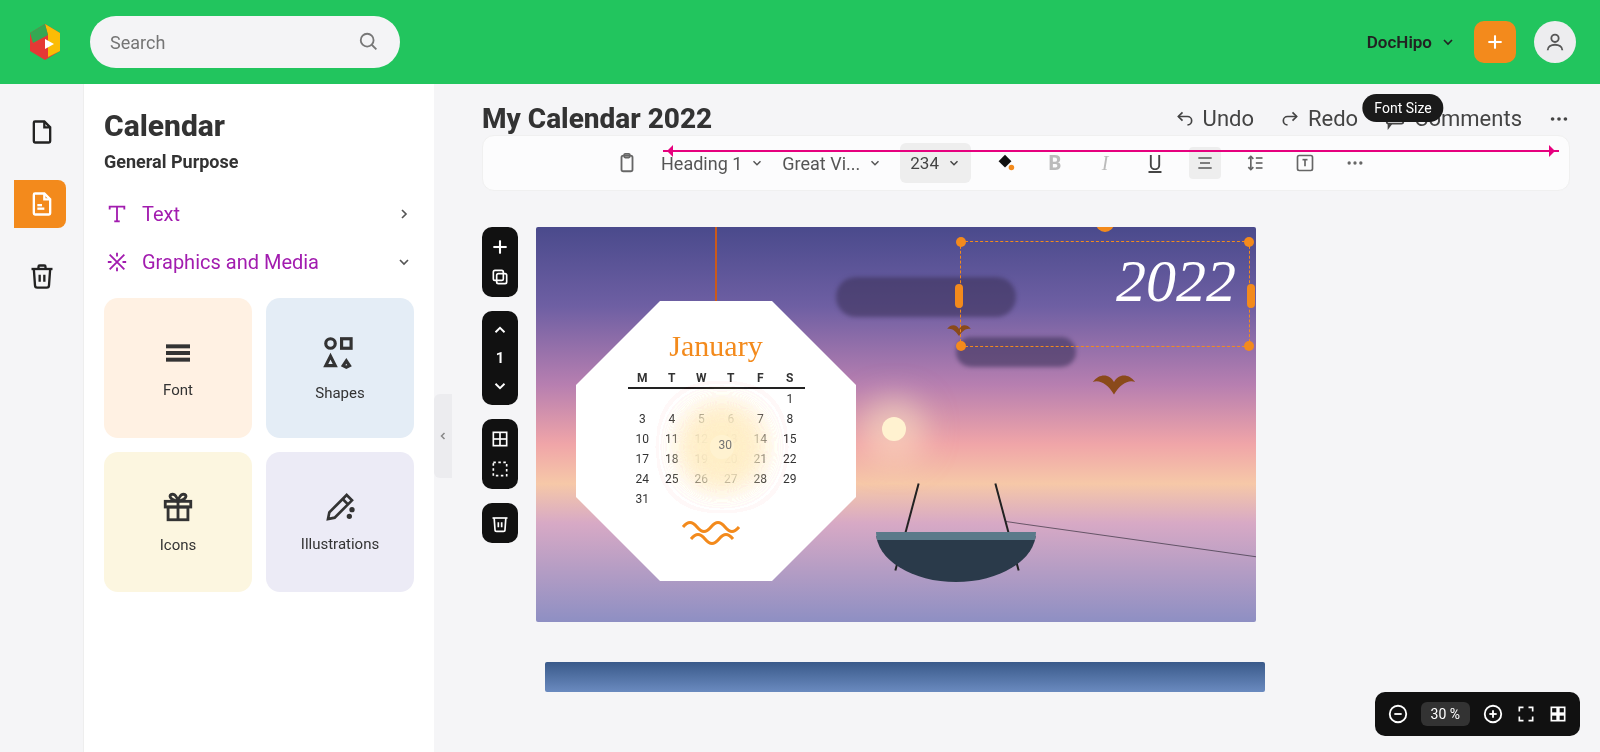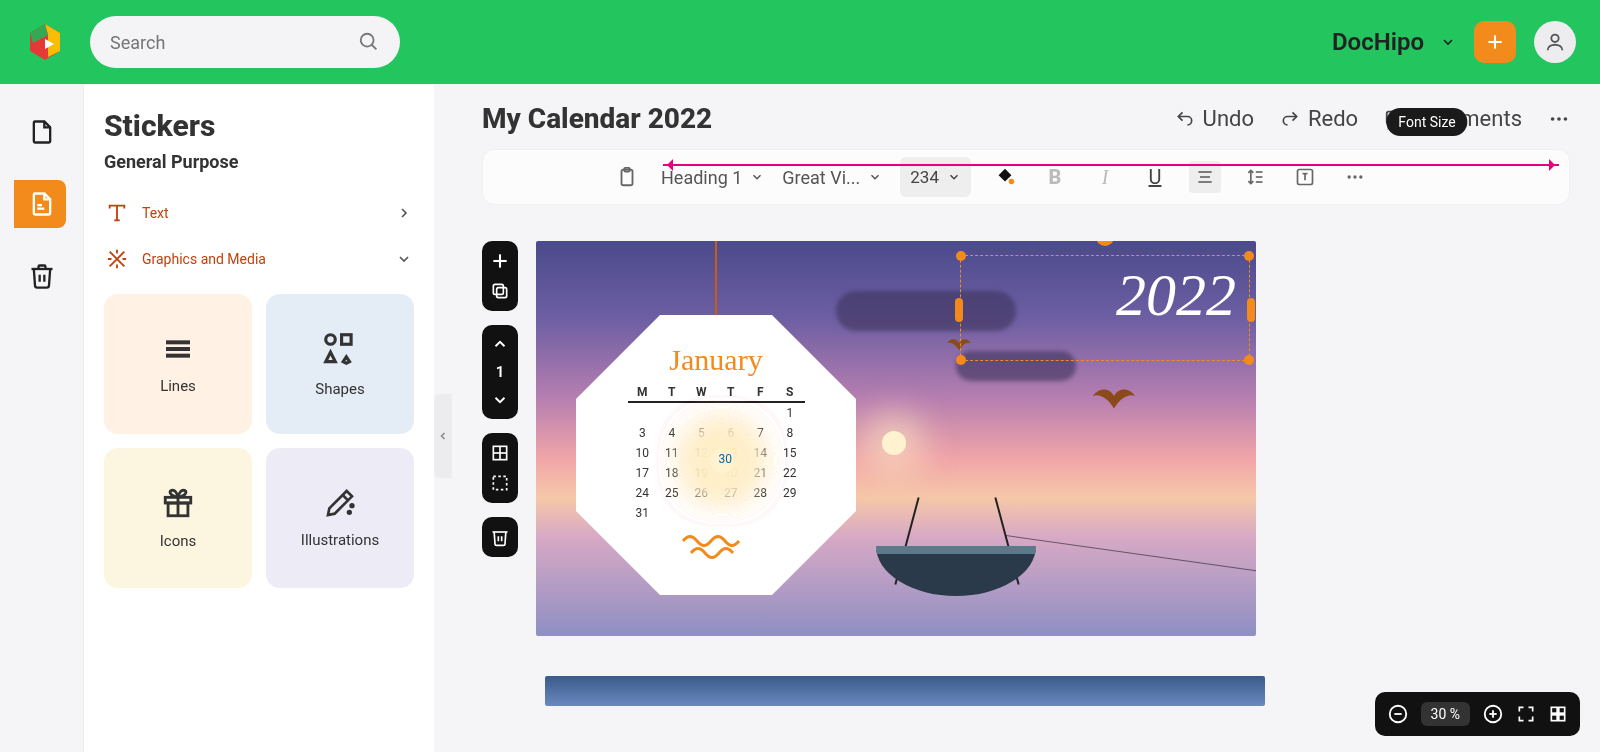--- a/index.html
+++ b/index.html
@@ -3,56 +3,56 @@
 <meta charset="utf-8">
 <style>
 *{box-sizing:border-box;margin:0;padding:0;font-family:-apple-system,BlinkMacSystemFont,"Segoe UI",Roboto,sans-serif}
 body{background:#f5f5f7;color:#333;overflow:hidden;width:1600px;height:752px}
 .header{height:84px;background:#22c55e;display:flex;align-items:center;padding:0 24px;gap:24px}
 .logo{width:42px;height:42px;position:relative}
 .search-wrap{background:#f4f4f6;border-radius:28px;height:52px;width:310px;display:flex;align-items:center;padding:0 20px;gap:12px}
 .search-wrap input{border:0;background:transparent;outline:none;font-size:18px;color:#888;flex:1}
 .search-wrap .sicn{color:#777}
 .hdr-right{margin-left:auto;display:flex;align-items:center;gap:18px}
-.brand{display:flex;align-items:center;gap:16px;font-size:24px;font-weight:600;color:#222}
+.brand{display:flex;align-items:center;gap:8px;font-size:17px;font-weight:600;color:#222}
 .plus-btn{width:42px;height:42px;border-radius:10px;background:#f38a1c;display:flex;align-items:center;justify-content:center;color:#fff}
 .avatar-btn{width:42px;height:42px;border-radius:50%;background:#ededef;display:flex;align-items:center;justify-content:center;color:#555}
 
 .main{display:flex;height:calc(100% - 84px)}
 .rail{width:84px;background:#f5f5f7;display:flex;flex-direction:column;align-items:center;padding-top:24px;gap:24px;border-right:1px solid #eee}
 .rail .itm{width:48px;height:48px;display:flex;align-items:center;justify-content:center;border-radius:8px;color:#222}
 .rail .itm.active{background:#f38a1c;color:#fff;border-left:4px solid #f38a1c;border-radius:0 8px 8px 0;margin-left:-4px;width:52px}
 
 .panel{width:350px;background:#fff;padding:24px 20px;overflow:hidden}
 .panel h1{font-size:30px;font-weight:800;margin-bottom:8px}
 .panel .sub{font-size:18px;font-weight:700;margin-bottom:18px}
-.prow{display:flex;align-items:center;gap:14px;padding:12px 2px;font-size:14px;color:#c2410c}
+.prow{display:flex;align-items:center;gap:14px;padding:12px 2px;font-size:20px;color:#a21caf}
 .prow .chev{margin-left:auto;color:#555}
 .grid2{display:grid;grid-template-columns:1fr 1fr;gap:14px;margin-top:12px}
 .tile{height:140px;border-radius:14px;display:flex;flex-direction:column;align-items:center;justify-content:center;gap:12px;font-size:15px;color:#333}
 .t-green{background:#e6f5e6}
 .t-peach{background:#fff1e3}
 .t-blue{background:#e4edf6}
 .t-yellow{background:#fcf6e0}
 .t-pink{background:#fbecec}
 .t-violet{background:#ecebf6}
 
 .collapse{width:18px;background:#ececef;display:flex;align-items:center;justify-content:center;margin-top:310px;height:84px;align-self:flex-start;border-radius:6px 0 0 6px;color:#888}
 
 .canvas{flex:1;padding:18px 30px;position:relative;overflow:hidden}
-.topline{display:flex;align-items:center;gap:26px;margin-bottom:14px}
+.topline{display:flex;align-items:center;gap:26px;margin-bottom:0}
 .doc-title{font-size:28px;font-weight:800;flex:1}
 .tbtn{display:flex;align-items:center;gap:8px;font-size:22px;color:#444}
 
 .toolbar{background:#fcfcfd;border:1px solid #f0f0f0;border-radius:12px;height:56px;display:flex;align-items:center;padding:0 18px;gap:18px;position:relative}
 .tb-item{display:flex;align-items:center;gap:8px;font-size:18px;color:#555}
 .tb-box{background:#eee;border-radius:6px;height:40px;display:flex;align-items:center;padding:0 10px;gap:8px;font-size:17px;color:#444}
 .tb-ico{width:32px;height:32px;display:flex;align-items:center;justify-content:center;color:#666;border-radius:4px}
 .tb-ico.active{background:#eee}
-.tooltip{position:absolute;top:-42px;left:944px;background:#1a1a1a;color:#fff;font-size:14px;padding:6px 12px;border-radius:14px;transform:translateX(-50%)}
+.tooltip{position:absolute;top:-42px;left:920px;background:#1a1a1a;color:#fff;font-size:14px;padding:6px 12px;border-radius:14px;transform:translateX(-50%)}
 .tooltip::after{content:"";position:absolute;bottom:-5px;left:50%;transform:translateX(-50%);border:5px solid transparent;border-top-color:#1a1a1a}
 .annot-line{position:absolute;top:14px;left:180px;right:10px;height:2px;background:#e6007e;z-index:5}
 .annot-line::before,.annot-line::after{content:"";position:absolute;top:-5px;border:6px solid transparent}
 .annot-line::before{left:-2px;border-right-color:#e6007e}
 .annot-line::after{right:-2px;border-left-color:#e6007e}
 
 .design{margin-top:36px;display:flex;gap:18px}
 .side-tools{display:flex;flex-direction:column;gap:14px}
 .st-grp{background:#111;border-radius:10px;display:flex;flex-direction:column;align-items:center;padding:10px 8px;gap:10px;color:#fff;font-size:15px}
 .st-grp .num{font-weight:600}
@@ -80,21 +80,21 @@
 .b2{right:120px;top:140px}
 
 .cal-holder{position:absolute;left:40px;top:74px;width:280px;height:280px}
 .string{position:absolute;left:50%;top:-74px;width:2px;height:84px;background:#ca5a1a;transform:translateX(-50%)}
 .bow{position:absolute;left:50%;top:4px;transform:translateX(-50%);color:#f38a1c}
 .oct{position:absolute;inset:0;background:#fff;clip-path:polygon(30% 0,70% 0,100% 30%,100% 70%,70% 100%,30% 100%,0 70%,0 30%);display:flex;flex-direction:column;align-items:center;padding:28px 20px 16px}
 .month{font-family:"Brush Script MT",cursive;font-size:30px;color:#f38a1c;margin-bottom:6px}
 .cal-tbl{border-collapse:collapse;font-size:12px}
 .cal-tbl th{padding:2px 8px;font-weight:700;border-bottom:2px solid #222}
 .cal-tbl td{padding:3px 8px;text-align:center;color:#333}
-.cal-tbl td.sun,.cal-tbl th.sun{color:#0369a1}
+.cal-tbl td.sun,.cal-tbl th.sun{color:#737373}
 .wave{margin-top:10px;color:#f38a1c}
 
 .art2{width:720px;height:30px;margin-top:40px;margin-left:63px;background:linear-gradient(180deg,#3a5a8a,#6a8abf);border-radius:2px}
 
 .zoombar{position:absolute;right:20px;bottom:16px;background:#111;border-radius:10px;height:44px;display:flex;align-items:center;gap:12px;padding:8px 12px;color:#fff}
 .zoombar .pill{background:#333;border-radius:6px;padding:4px 10px;font-size:14px}
 svg{display:block}
 </style>
 </head>
 <body>
@@ -159,21 +159,21 @@
       <svg width="28" height="28" viewBox="0 0 24 24" fill="none" stroke="currentColor" stroke-width="2">
           <polyline points="3 6 5 6 21 6"></polyline>
           <path d="M19 6l-1 14a2 2 0 0 1-2 2H8a2 2 0 0 1-2-2L5 6"></path>
           <path d="M10 11v6M14 11v6"></path>
           <path d="M9 6V4a1 1 0 0 1 1-1h4a1 1 0 0 1 1 1v2"></path>
         </svg>
     </div>
   </div>
 
   <div class="panel">
-    <h1>Stickers</h1>
+    <h1>Calendar</h1>
     <p class="sub">General Purpose</p>
     <div class="prow">
       <svg width="22" height="22" viewBox="0 0 24 24" fill="none" stroke="currentColor" stroke-width="2">
           <polyline points="4 7 4 4 20 4 20 7"></polyline>
           <line x1="12" y1="4" x2="12" y2="20"></line>
           <line x1="9" y1="20" x2="15" y2="20"></line>
         </svg>
       <span>Text</span>
       <span class="chev">
         <svg width="16" height="16" viewBox="0 0 24 24" fill="none" stroke="currentColor" stroke-width="2.5">
@@ -193,21 +193,21 @@
           </svg>
       </span>
     </div>
     <div class="grid2">
       <div class="tile t-peach">
         <svg width="32" height="32" viewBox="0 0 24 24" fill="none" stroke="currentColor" stroke-width="3">
             <line x1="3" y1="7" x2="21" y2="7"></line>
             <line x1="3" y1="12" x2="21" y2="12"></line>
             <line x1="3" y1="17" x2="21" y2="17"></line>
           </svg>
-        <span>Lines</span>
+        <span>Font</span>
       </div>
       <div class="tile t-blue">
         <svg width="38" height="38" viewBox="0 0 24 24" fill="none" stroke="currentColor" stroke-width="2">
             <circle cx="6" cy="6" r="3"></circle>
             <rect x="13" y="3" width="6" height="6"></rect>
             <polygon points="6 14 9 20 3 20"></polygon>
             <path d="M14 20l2-3 2 3-2 1z"></path>
           </svg>
         <span>Shapes</span>
       </div>

